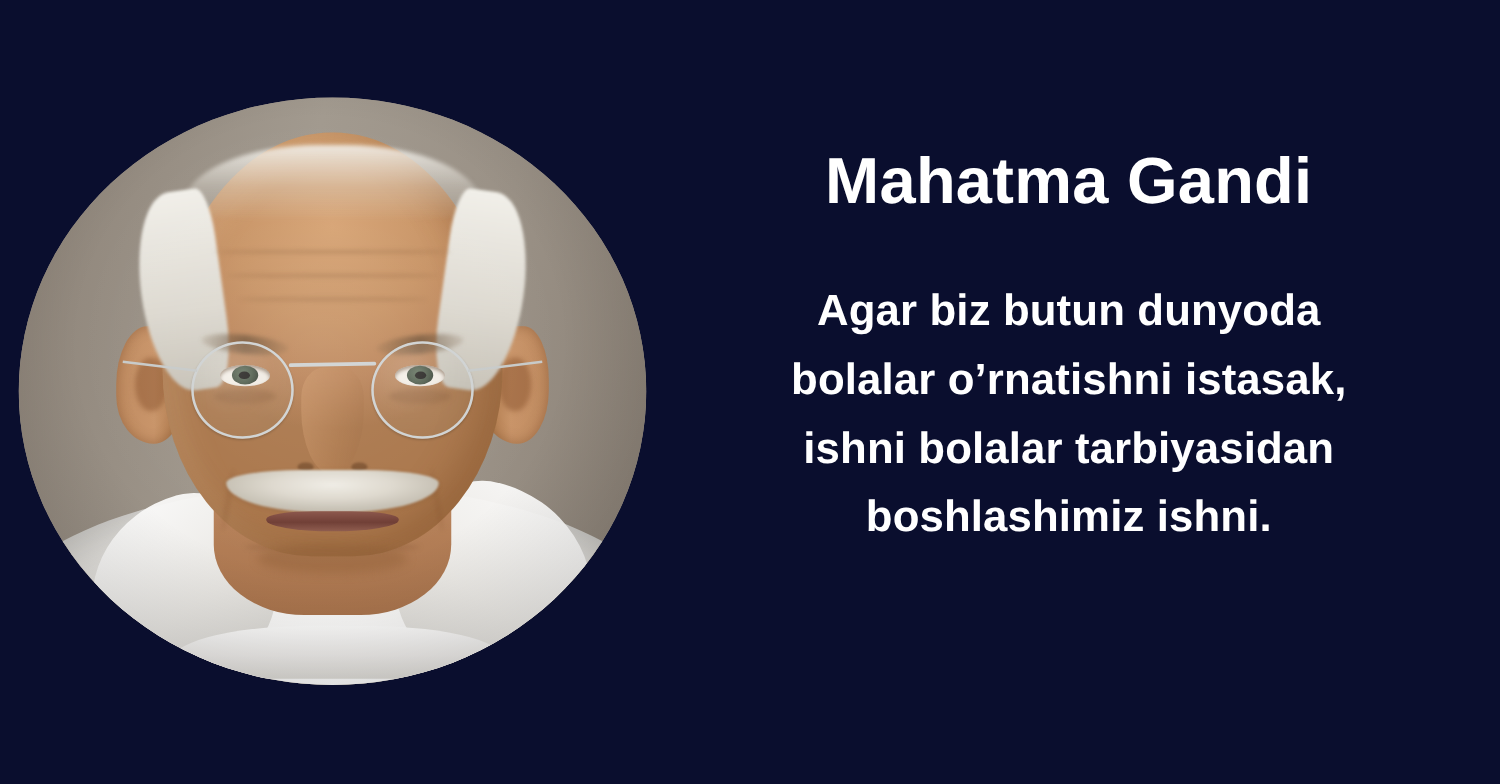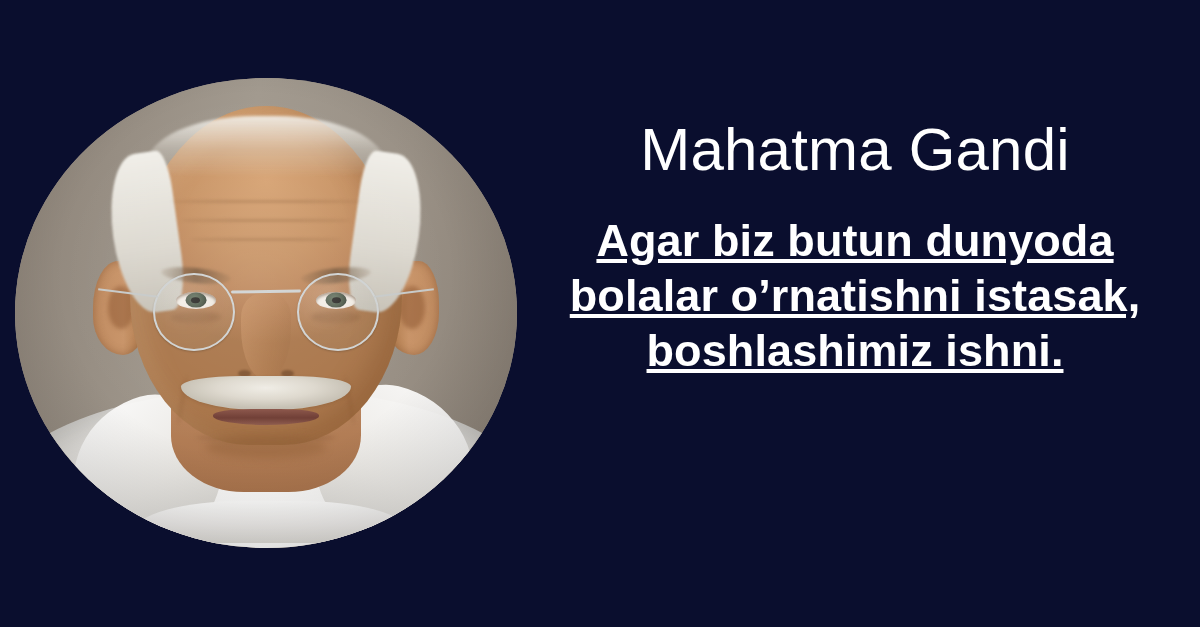--- a/index.html
+++ b/index.html
@@ -375,34 +375,33 @@
     width: 620px;
     height: 627px;
     display: flex;
     flex-direction: column;
     justify-content: flex-start;
     align-items: center;
     text-align: center;
   }
   .author {
     margin-top: 118px;
-    font-size: 60px;
-    font-weight: 400;
+    font-size: 52px;
+    font-weight: 700;
     color: #ffffff;
     letter-spacing: 0.2px;
     line-height: 1.05;
   }
   .quote {
-    margin-top: 32px;
-    font-size: 45px;
+    margin-top: 48px;
+    font-size: 35px;
     font-weight: 700;
     color: #ffffff;
     line-height: 55px;
     letter-spacing: 0.1px;
-    text-decoration: underline;
   }
   .quote-line { display: block; white-space: nowrap; }
 </style>
 </head>
 <body>
 
 <div class="card">
 
   <div class="portrait-wrap">
     <div class="photo"></div>
@@ -470,17 +469,18 @@
     <div class="chin-shadow"></div>
 
     <div class="photo-vignette"></div>
   </div>
 
   <div class="text-col">
     <div class="author">Mahatma Gandi</div>
     <div class="quote">
       <span class="quote-line">Agar biz butun dunyoda</span>
       <span class="quote-line">bolalar o’rnatishni istasak,</span>
+      <span class="quote-line">ishni bolalar tarbiyasidan</span>
       <span class="quote-line">boshlashimiz ishni.</span>
     </div>
   </div>
 
 </div>
 
 </body></html>

